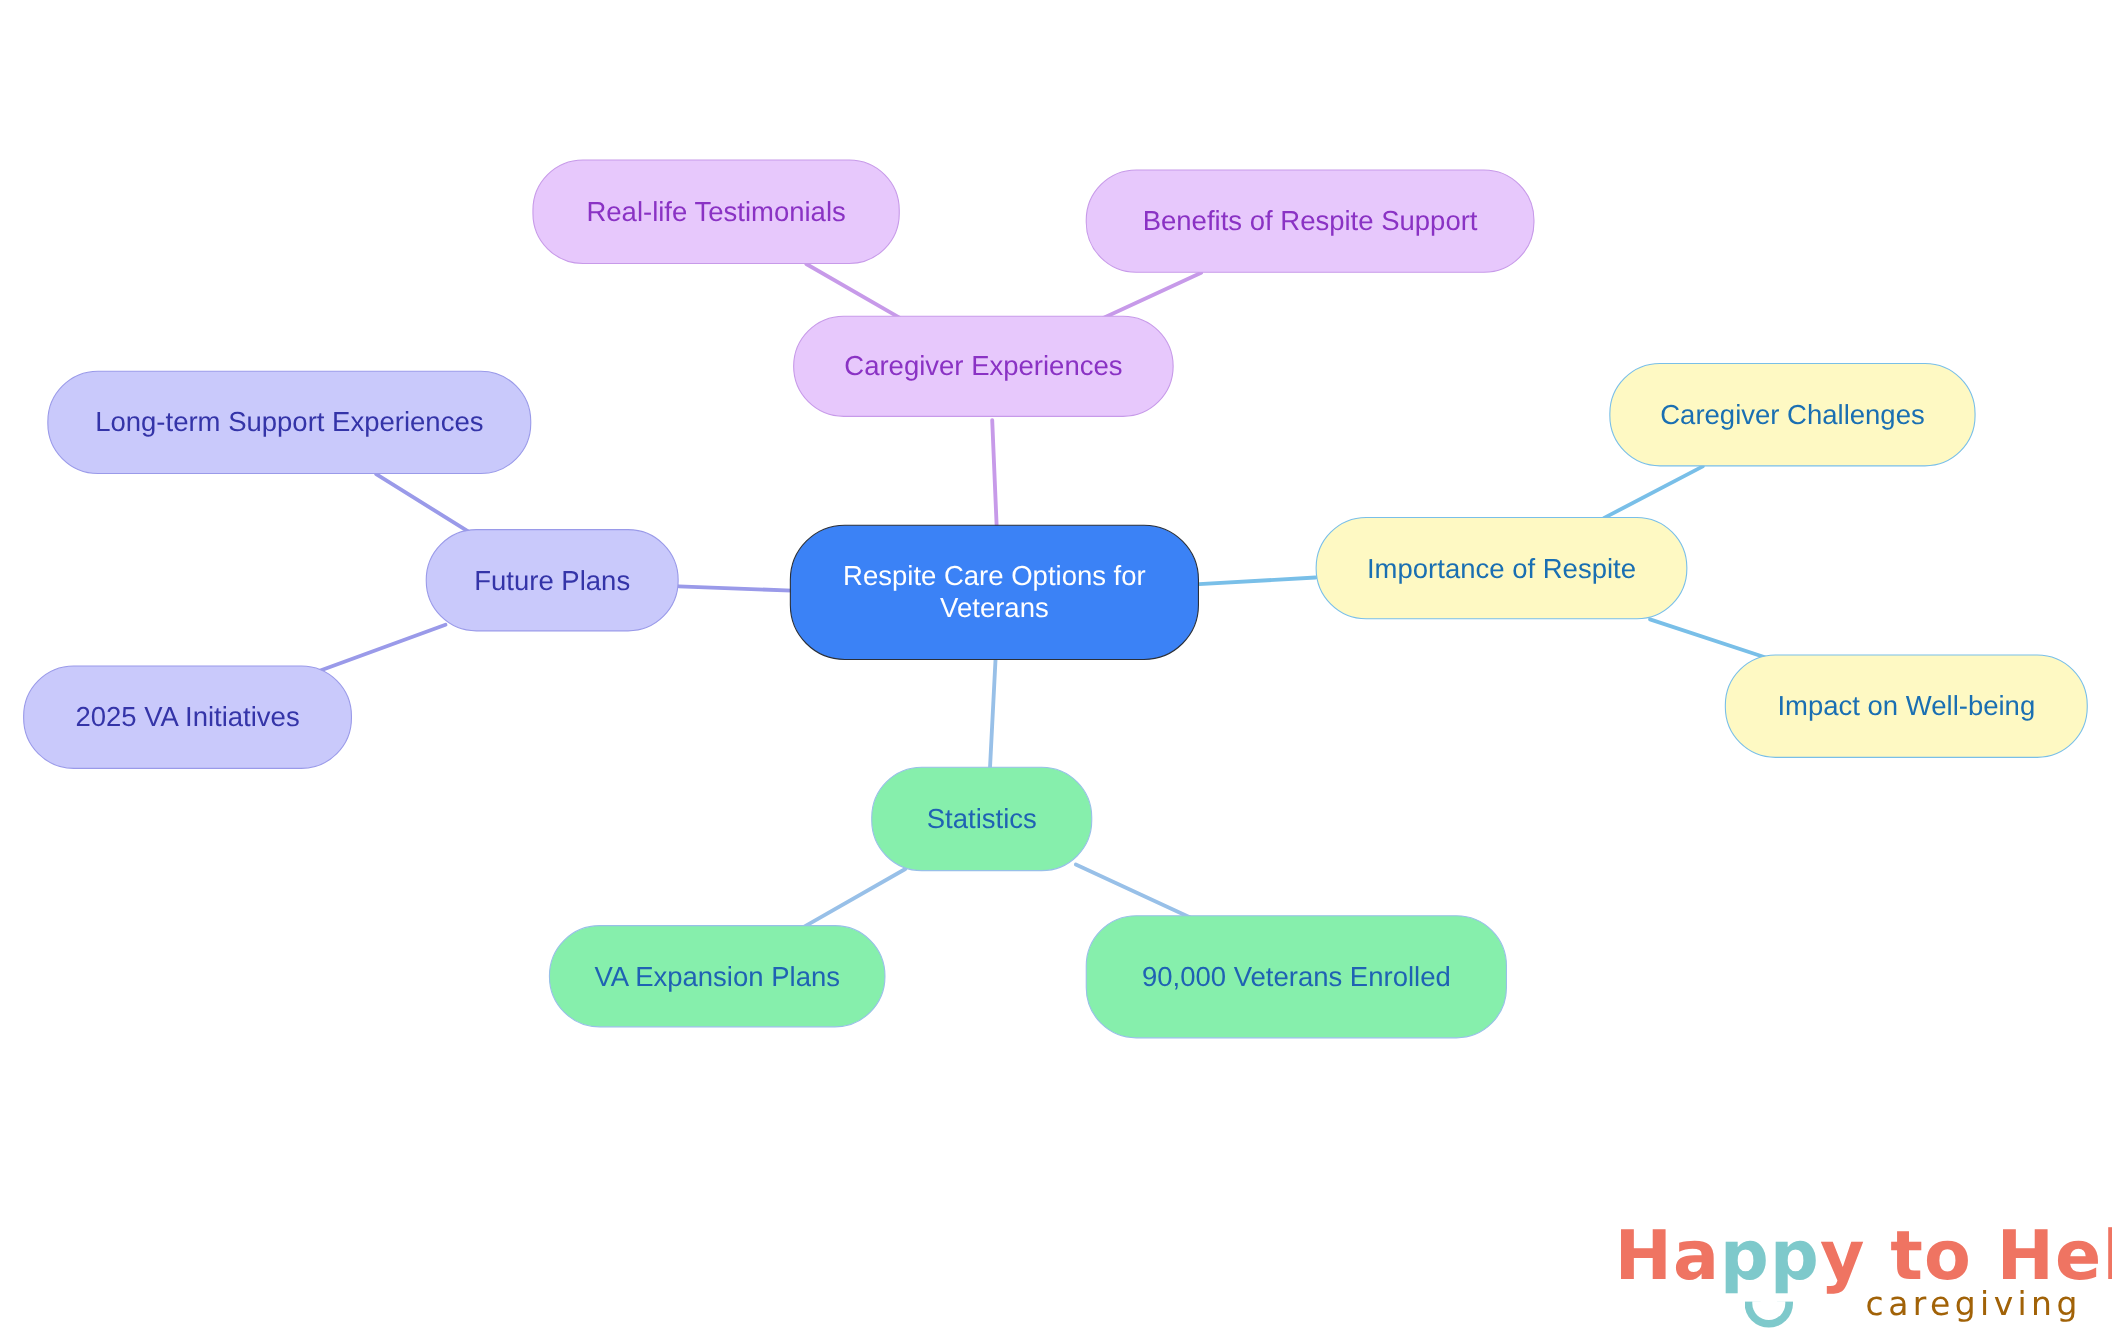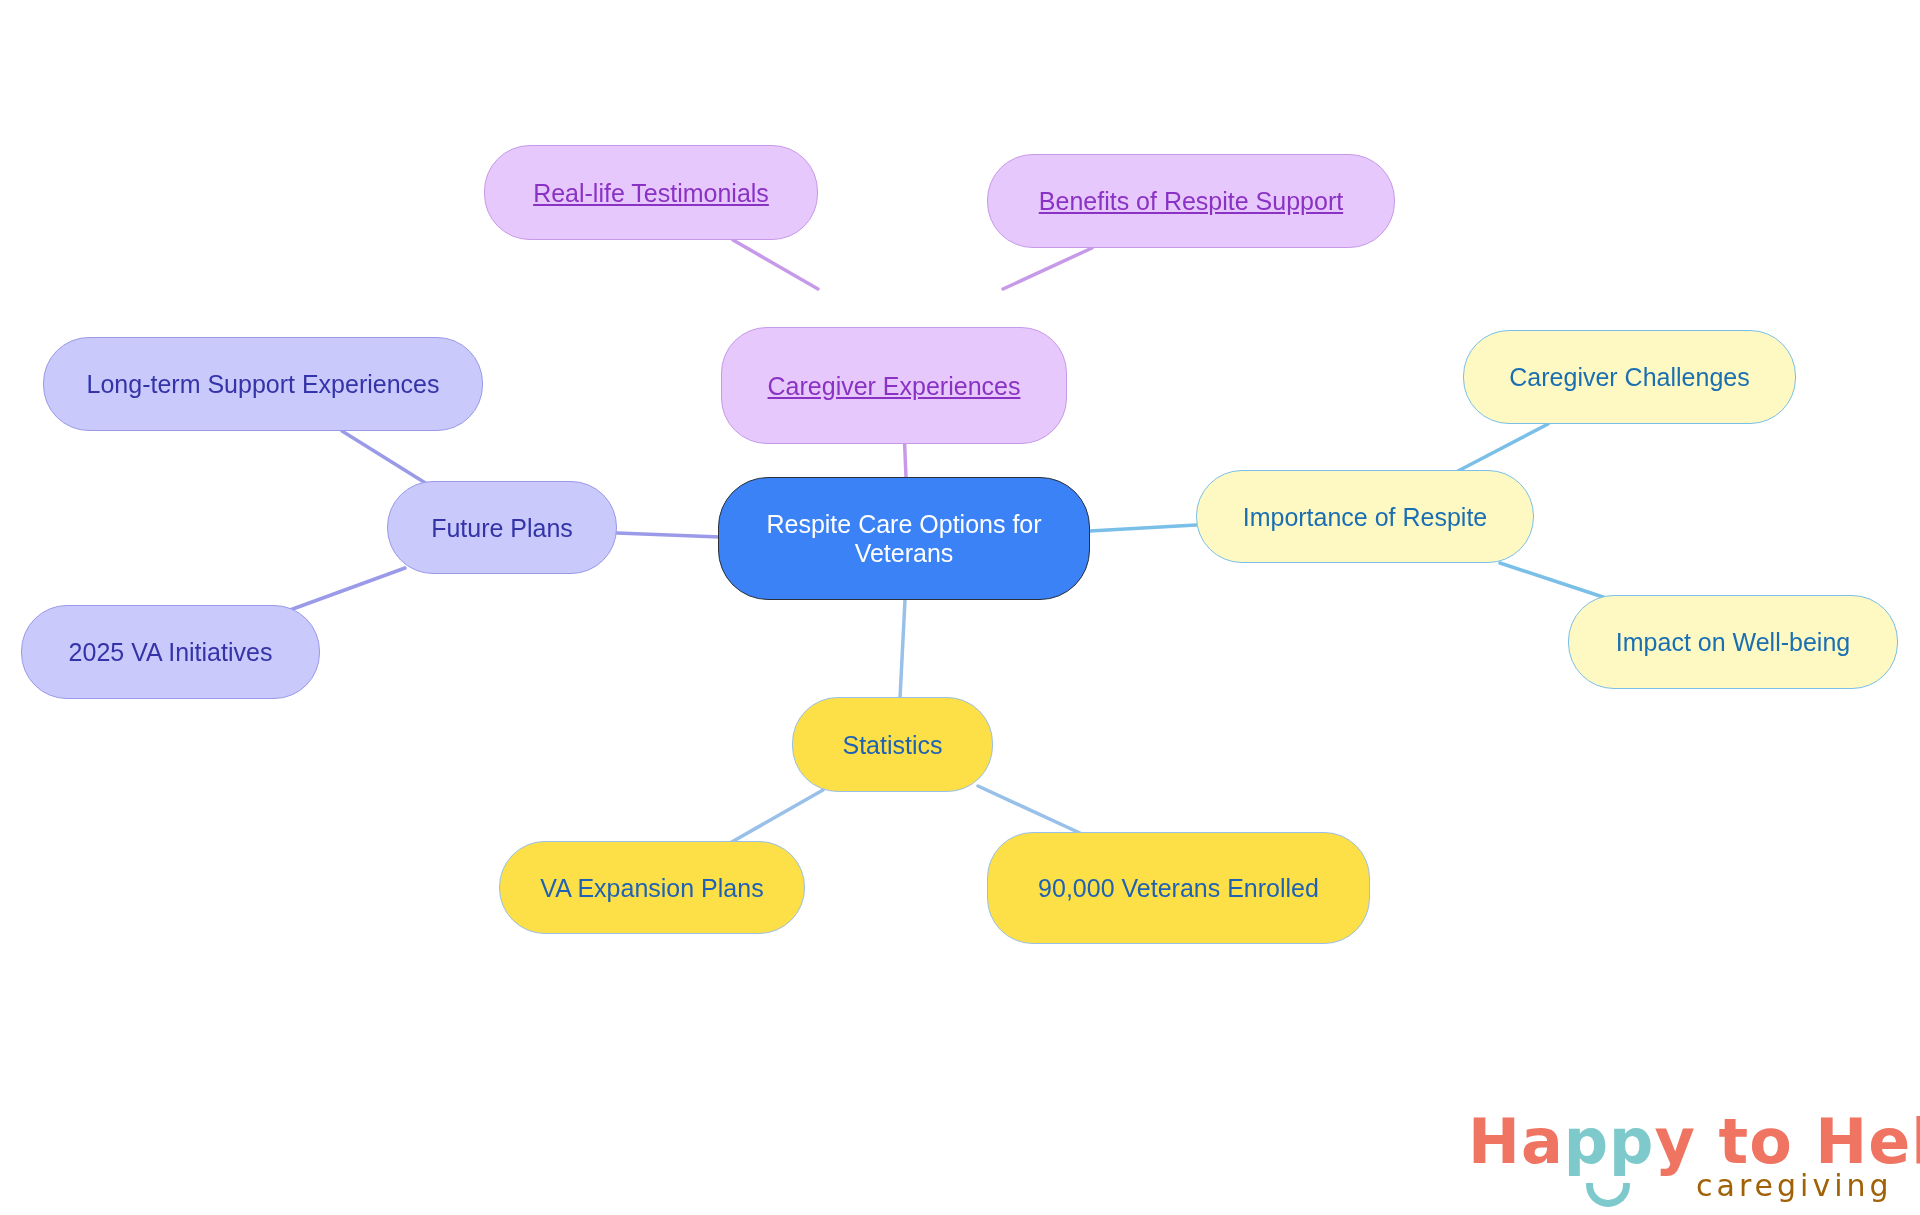--- a/index.html
+++ b/index.html
@@ -2,24 +2,24 @@
 <html><head>
 <meta charset="utf-8">
 <style>
   html, body { margin: 0; padding: 0; background: #ffffff; }
   body { width: 1920px; height: 1215px; position: relative; overflow: hidden;
          font-family: "Liberation Sans", sans-serif; }
   #edges { position: absolute; left: 0; top: 0; width: 1920px; height: 1215px; }
   .node { position: absolute; box-sizing: border-box; border-radius: 46px;
           display: flex; align-items: center; justify-content: center; text-align: center;
           font-size: 25px; line-height: 28px; padding: 0 20px; border: 1.5px solid; }
-  .node.purple { background: #e7c8fc; border-color: #c79ae9; color: #8a32c4; text-decoration: underline; }
+  .node.purple { background: #e7c8fc; border-color: #c79ae9; color: #8a32c4; }
   .node.indigo { background: #c9c9fb; border-color: #9a9ae9; color: #3434a8; }
   .node.sky    { background: #fef9c3; border-color: #79bfe8; color: #1a6fb2; }
-  .node.pale   { background: #fde047; border-color: #98c0e8; color: #1f62b3; }
+  .node.pale   { background: #86efac; border-color: #98c0e8; color: #1f62b3; }
   .node.root   { background: #3b82f6; border-color: #2a2f38; color: #ffffff;
                  border-radius: 50px; font-size: 25px; line-height: 29px; padding: 0 30px; }
   .logo { position: absolute; left: 1425px; top: 1105px; width: 470px; height: 110px; margin-left: 43px; }
   .logo-main { position: absolute; left: 0; top: 0; font-family: "DejaVu Sans", sans-serif;
                font-weight: bold; font-size: 62px; letter-spacing: 1px; color: #ef7462; white-space: nowrap; }
   .logo-main .teal { color: #7ec9cb; }
   .logo-sub { position: absolute; left: 228px; top: 63px; font-family: "DejaVu Sans", sans-serif;
               font-size: 30px; letter-spacing: 4px; color: #a16207; }
   .smile { position: absolute; left: 118px; top: 78px; width: 44px; height: 24px;
            border: 7px solid #7ec9cb; border-top: none; border-radius: 0 0 30px 30px; box-sizing: border-box; }
@@ -45,21 +45,21 @@
     <line x1="905" y1="600" x2="900" y2="698" stroke="#98c0e8"></line>
     <line x1="823" y1="790" x2="730" y2="843" stroke="#98c0e8"></line>
     <line x1="978" y1="786" x2="1082" y2="834" stroke="#98c0e8"></line>
   </g>
 </svg>
 
 <div class="node root" style="left:718px; top:477px; width:372px; height:123px;">
   <span>Respite Care Options for Veterans</span>
 </div>
 
-<div class="node purple" style="left:721px; top:287px; width:346px; height:117px;margin-top:40px;">
+<div class="node purple" style="left:721px; top:287px; width:346px; height:92px;">
   <span>Caregiver Experiences</span>
 </div>
 <div class="node purple" style="left:484px; top:145px; width:334px; height:95px;">
   <span>Real-life Testimonials</span>
 </div>
 <div class="node purple" style="left:987px; top:154px; width:408px; height:94px;">
   <span>Benefits of Respite Support</span>
 </div>
 
 <div class="node sky" style="left:1196px; top:470px; width:338px; height:93px;">

